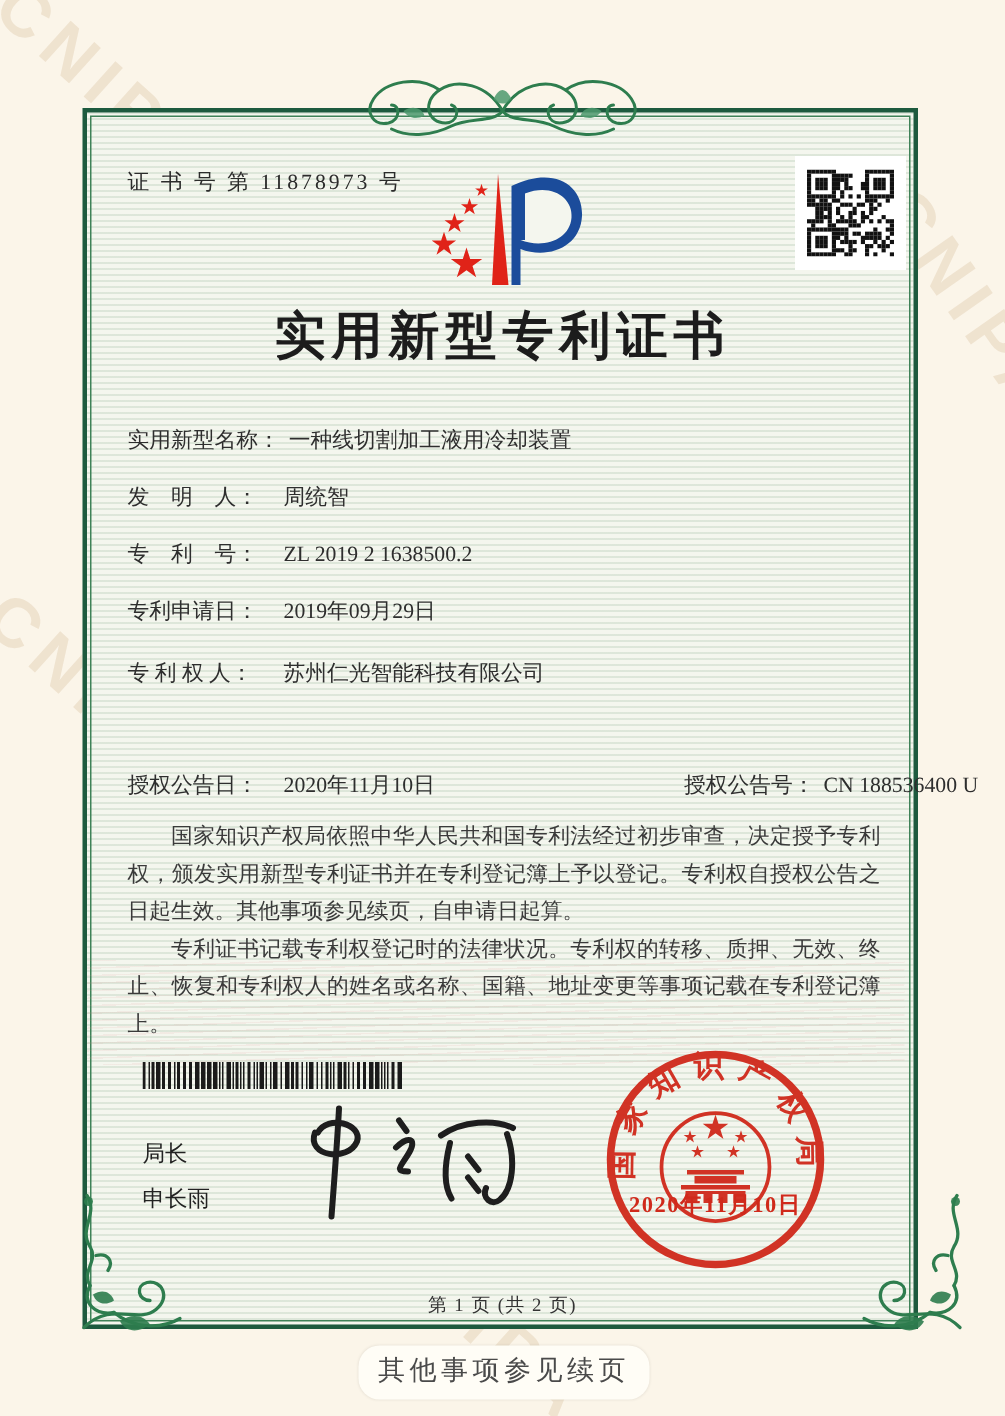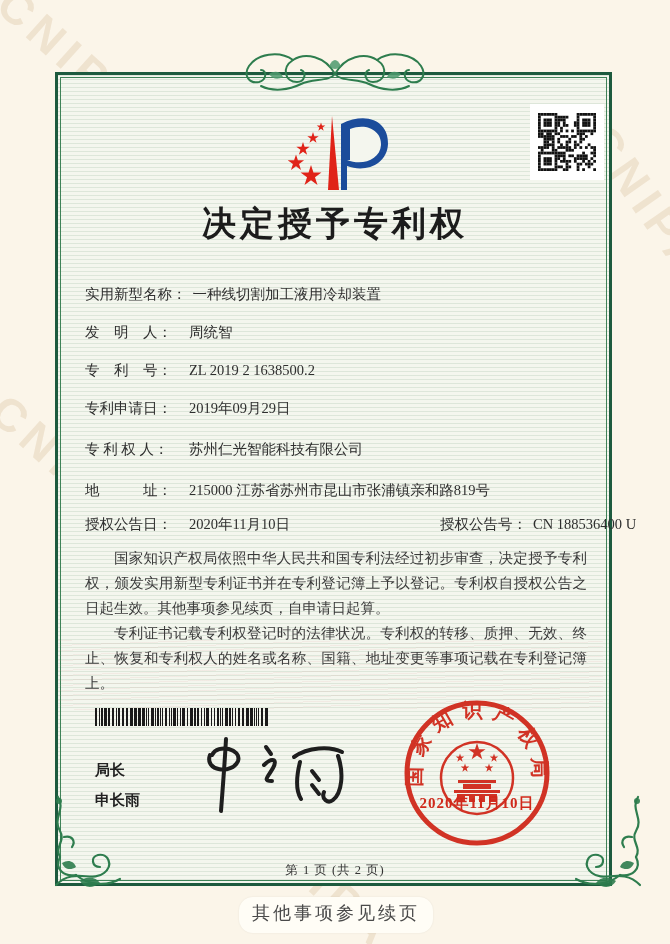--- a/index.html
+++ b/index.html
@@ -57,21 +57,21 @@
     position:absolute;left:85px;top:546px;width:502px;
     font-size:14.5px;line-height:25px;color:#3a3a3a;text-align:justify;
   }
   .paras p{margin:0;text-indent:2em;}
   
   .barcode-wrap{position:absolute;left:95px;top:708px;width:178px;height:18px;}
   
   .signer{
     position:absolute;left:95px;top:755px;
     font-family:"Liberation Sans","DejaVu Sans",sans-serif;
-    font-size:15px;font-weight:700;color:#222;line-height:30px;
+    font-size:15px;font-weight:400;color:#222;line-height:30px;
   }
   .signature{position:absolute;left:192px;top:733px;width:172px;height:88px;}
   
   .seal{position:absolute;left:402px;top:698px;width:150px;height:150px;opacity:0.95;}
   .seal-date{
     position:absolute;left:404px;top:794px;width:146px;text-align:center;
     font-size:15px;font-weight:bold;color:#d0291b;letter-spacing:1px;
   }
   
   .page-num{
@@ -139,20 +139,21 @@
       <path d="M36,82 C48,92 66,94 80,86"></path>
       <path d="M24,44 C32,42 36,48 32,54"></path>
     </g>
     <g fill="#2e7d4e" opacity="0.9">
       <circle cx="19" cy="8" r="3"></circle>
       <path d="M40,88 C48,82 56,84 60,90 C52,96 44,95 40,88 Z"></path>
       <path d="M22,70 C28,66 34,68 36,74 C30,78 24,76 22,70 Z"></path>
     </g>
   </svg>
 
+  <div class="cert-no">证 书 号 第 11878973 号</div>
 
   <svg class="logo" viewBox="0 0 104 84">
     <defs>
       <polygon id="lstar" points="0,-1 0.224,-0.309 0.951,-0.309 0.363,0.118 0.588,0.809 0,0.382 -0.588,0.809 -0.363,0.118 -0.951,-0.309 -0.224,-0.309"></polygon>
     </defs>
     <path d="M53,80 L53,14 C82,0 101,14 100,34 C99,55 77,63 59,56 L59,80 Z" fill="#1b4c9b"></path>
     <path d="M59,50 C74,56 92,50 93,35 C94,22 80,12 62,19 L62,50 Z" fill="#f4f6ee"></path>
     <polygon points="44,6 51,80 40,80" fill="#e02318"></polygon>
     <g fill="#e02318">
       <use href="#lstar" transform="translate(33,17) scale(4.5)"></use>
@@ -397,44 +398,41 @@
         <rect x="13.33" y="53.33" width="2.67" height="2.67"></rect>
         <rect x="16.00" y="53.33" width="2.67" height="2.67"></rect>
         <rect x="24.00" y="53.33" width="2.67" height="2.67"></rect>
         <rect x="26.67" y="53.33" width="2.67" height="2.67"></rect>
         <rect x="37.33" y="53.33" width="2.67" height="2.67"></rect>
         <rect x="42.67" y="53.33" width="2.67" height="2.67"></rect>
         <rect x="53.33" y="53.33" width="2.67" height="2.67"></rect>
       </svg>
   </div>
 
-  <div class="title">决定授予专利权</div>
+  <div class="title">实用新型专利证书</div>
 
   <div class="row" style="top:322px;">
     <span class="lbl">发　明　人：</span><span class="val">周统智</span>
   </div>
   <div class="row" style="top:284px;">
     <span class="lbl">实用新型名称：</span><span class="val">一种线切割加工液用冷却装置</span>
   </div>
   <div class="row" style="top:360px;">
     <span class="lbl">专　利　号：</span><span class="val">ZL 2019 2 1638500.2</span>
   </div>
   <div class="row" style="top:398px;">
     <span class="lbl">专利申请日：</span><span class="val">2019年09月29日</span>
   </div>
   <div class="row" style="top:439px;">
     <span class="lbl">专 利 权 人：</span><span class="val">苏州仁光智能科技有限公司</span>
-  </div>
-  <div class="row" style="top:480px;">
-    <span class="lbl">地　　　址：</span><span class="val">215000 江苏省苏州市昆山市张浦镇亲和路819号</span>
   </div>
   <div class="row" style="top:514px;width:502px;">
     <span class="lbl">授权公告日：</span><span class="val">2020年11月10日</span>
     <span class="grant-right">
-      <span class="lbl" style="min-width:0;">授权公告号：</span><span class="val">CN 188536400 U</span>
+      <span class="lbl" style="min-width:0;margin-left:16px;">授权公告号：</span><span class="val">CN 188536400 U</span>
     </span>
   </div>
 
   <div class="paras">
     <p>国家知识产权局依照中华人民共和国专利法经过初步审查，决定授予专利权，颁发实用新型专利证书并在专利登记簿上予以登记。专利权自授权公告之日起生效。其他事项参见续页，自申请日起算。</p>
     <p>专利证书记载专利权登记时的法律状况。专利权的转移、质押、无效、终止、恢复和专利权人的姓名或名称、国籍、地址变更等事项记载在专利登记簿上。</p>
   </div>
 
   <div class="barcode-wrap">
     <svg width="178" height="18" viewBox="0 0 178 18" fill="#1a1a1a">

